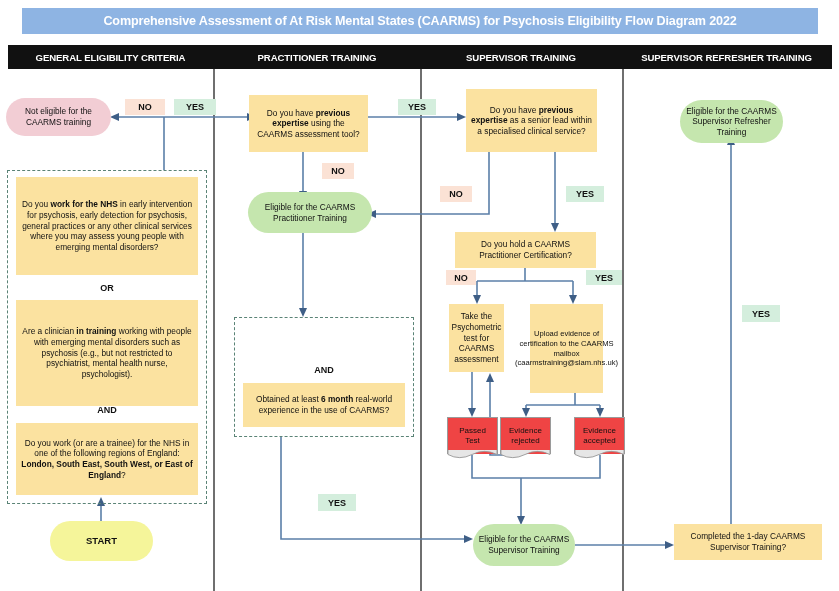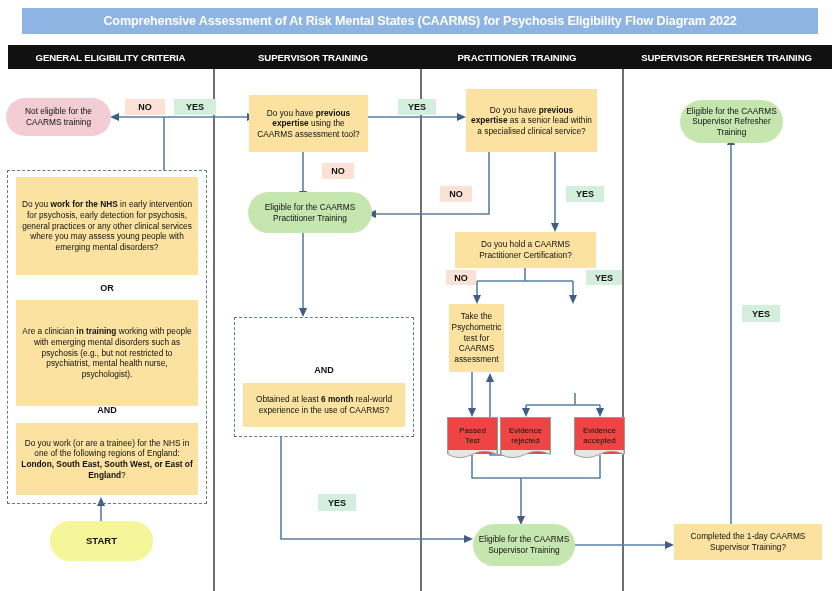--- a/index.html
+++ b/index.html
@@ -85,22 +85,22 @@
 <body>
 
 <div id="page">
 
   <div id="title-banner">
     <span class="ttl">Comprehensive Assessment of At Risk Mental States (CAARMS) for Psychosis Eligibility Flow Diagram 2022</span>
   </div>
 
   <div id="header-band">
     <div class="col-head" id="ch0">GENERAL ELIGIBILITY CRITERIA</div>
+    <div class="col-head" id="ch1">PRACTITIONER TRAINING</div>
     <div class="col-head" id="ch2">SUPERVISOR TRAINING</div>
-    <div class="col-head" id="ch1">PRACTITIONER TRAINING</div>
     <div class="col-head" id="ch3">SUPERVISOR REFRESHER TRAINING</div>
   </div>
 
   <div class="divider" id="div1"></div>
   <div class="divider" id="div2"></div>
   <div class="divider" id="div3"></div>
 
   <svg id="wires" viewBox="0 0 839 591">
 
     <line x1="101" y1="521" x2="101" y2="504"></line>
@@ -255,20 +255,23 @@
     <span>NO</span>
   </div>
   <div class="chip chip-yes" style="left:586px;top:270px;width:36px;height:15px;">
     <span>YES</span>
   </div>
 
   <div class="node yellow" style="left:449px;top:304px;width:55px;height:68px;">
     <span>Take the Psychometric test for CAARMS assessment</span>
   </div>
 
+  <div class="node yellow" style="left:530px;top:304px;width:73px;height:89px;font-size:7.6px;">
+    <span>Upload evidence of certification to the CAARMS mailbox (caarmstraining@slam.nhs.uk)</span>
+  </div>
 
   <div class="node doc" style="left:447px;top:417px;width:51px;height:33px;">
     <span>Passed Test</span>
     <svg class="doc-wave" style="top:32px;" viewBox="0 0 51 10" preserveAspectRatio="none">
       <path d="M0,0 L0,5 Q12,12 25,5 Q38,-2 51,5 L51,0 Z" fill="#E6E6E6" stroke="none"></path>
       <path d="M0,5 Q12,12 25,5 Q38,-2 51,5" fill="none" stroke="#9a9a9a" stroke-width="1"></path>
       <line x1="0" y1="0" x2="0" y2="5" stroke="#9a9a9a" stroke-width="1"></line>
       <line x1="51" y1="0" x2="51" y2="5" stroke="#9a9a9a" stroke-width="1"></line>
     </svg>
   </div>

